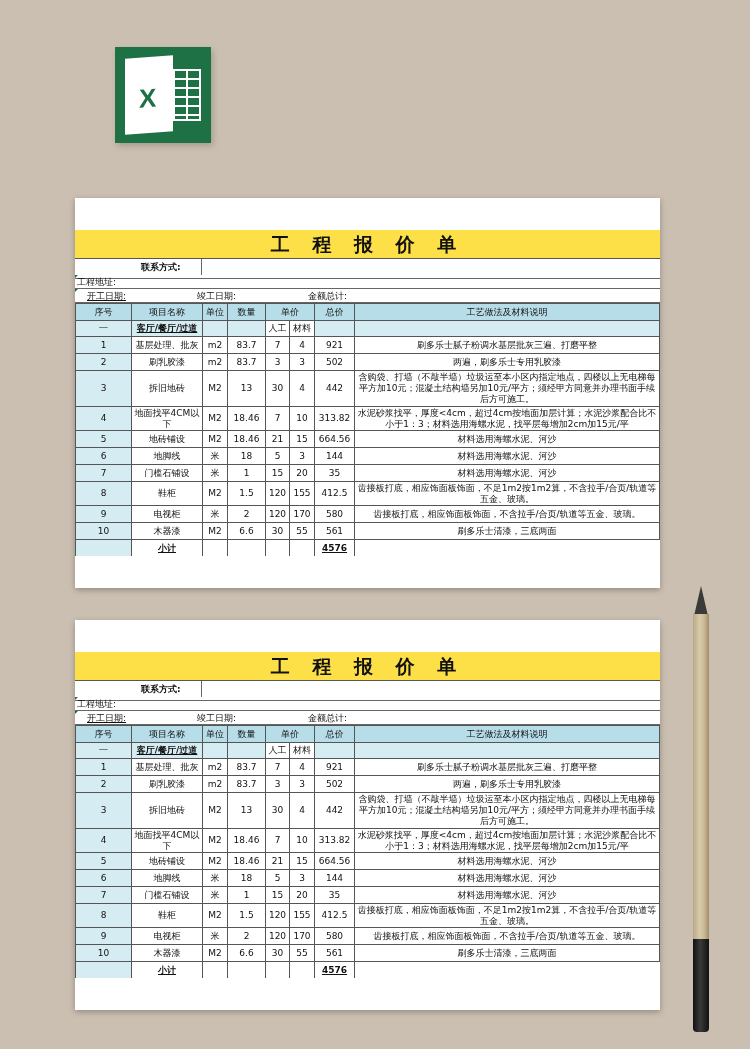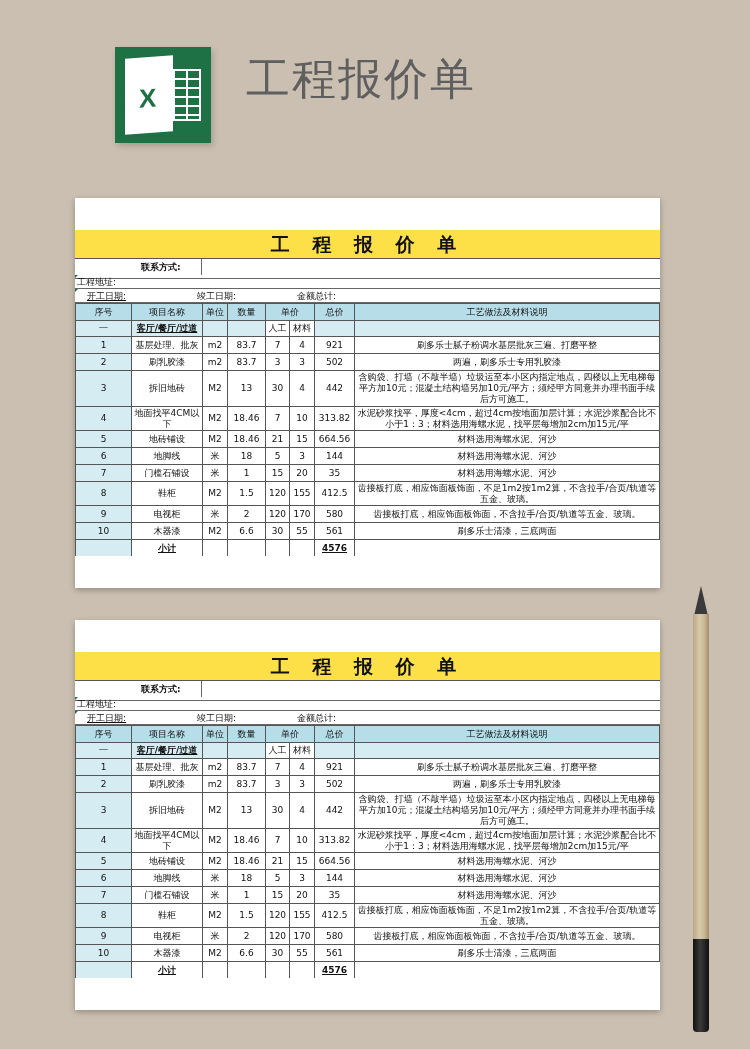--- a/index.html
+++ b/index.html
@@ -52,21 +52,21 @@
   }
   .row { position: absolute; left: 0; width: 585px; border-bottom: 1px solid #666; box-sizing: border-box; font-size: 9px; color: #111; }
   .row-contact { top: 61px; height: 20px; }
   .row-contact .lbl { position: absolute; left: 66px; top: 2px; font-weight: bold; }
   .row-contact .vline { position: absolute; left: 126px; top: 0; height: 16px; border-left: 1px solid #666; }
   .row-addr { top: 77px; height: 14px; }
   .row-addr .lbl { position: absolute; left: 2px; top: 1px; }
   .row-dates { top: 91px; height: 14px; }
   .row-dates .a { position: absolute; left: 12px; top: 1px; text-decoration: underline; }
   .row-dates .b { position: absolute; left: 122px; top: 1px; }
-  .row-dates .c { position: absolute; left: 222px; top: 1px; text-align: center; }
+  .row-dates .c { position: absolute; left: 233px; top: 1px; text-align: center; }
   .tick { position: absolute; left: 0; top: 0; width: 0; height: 0; border-top: 3px solid #1e7145; border-right: 3px solid transparent; }
 
   table.grid {
     position: absolute; left: 0; top: 105px; width: 585px;
     border-collapse: collapse; table-layout: fixed; font-size: 9px; color: #111;
   }
   table.grid td {
     border: 1px solid #555; padding: 0 1px; text-align: center; vertical-align: middle;
     line-height: 11px; overflow: hidden;
   }
@@ -99,21 +99,20 @@
 </head>
 <body>
 
 <div class="header">
   <div class="xl-logo">
     <div class="xl-doc">
         <span>X</span>
       </div>
     <div class="xl-grid"></div>
   </div>
-  <div class="title-big">工程报价单</div>
 </div>
 
 <div class="sheet sheet1">
   <div class="band-title">工 程 报 价 单</div>
   <div class="row row-contact">
     <span class="lbl">联系方式:</span>
     <span class="vline"></span>
   </div>
   <div class="row row-addr">
     <span class="tick"></span>

